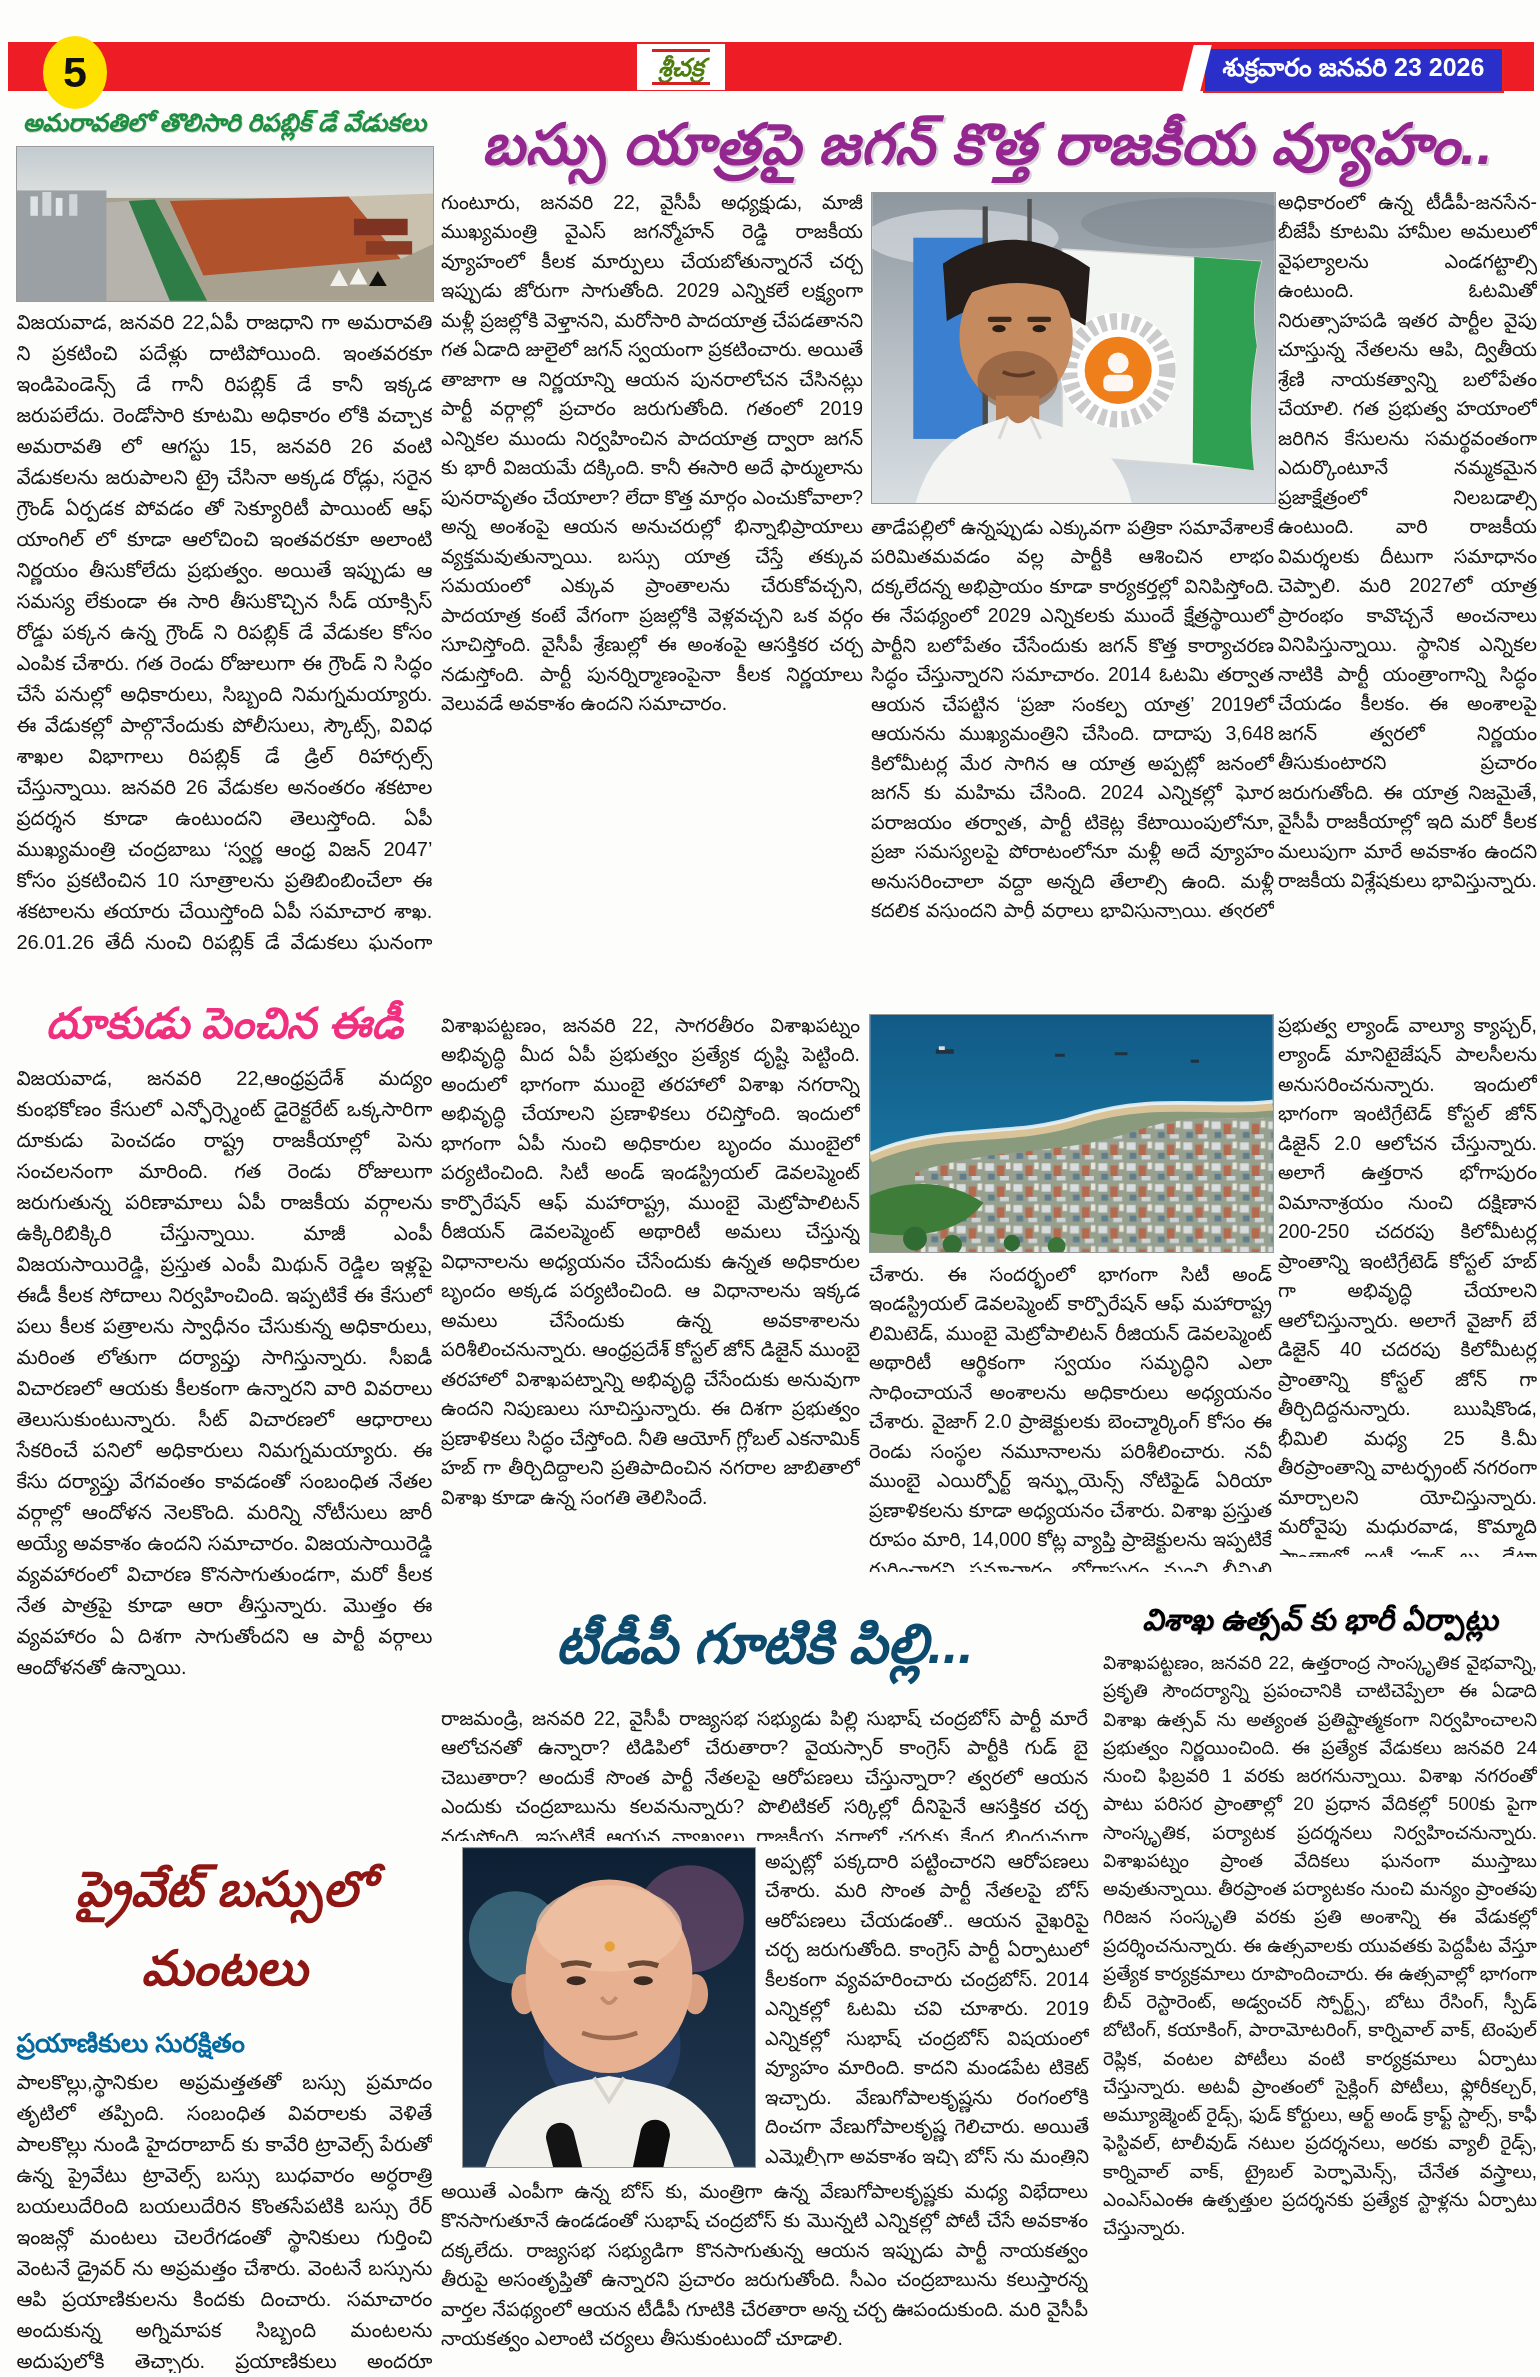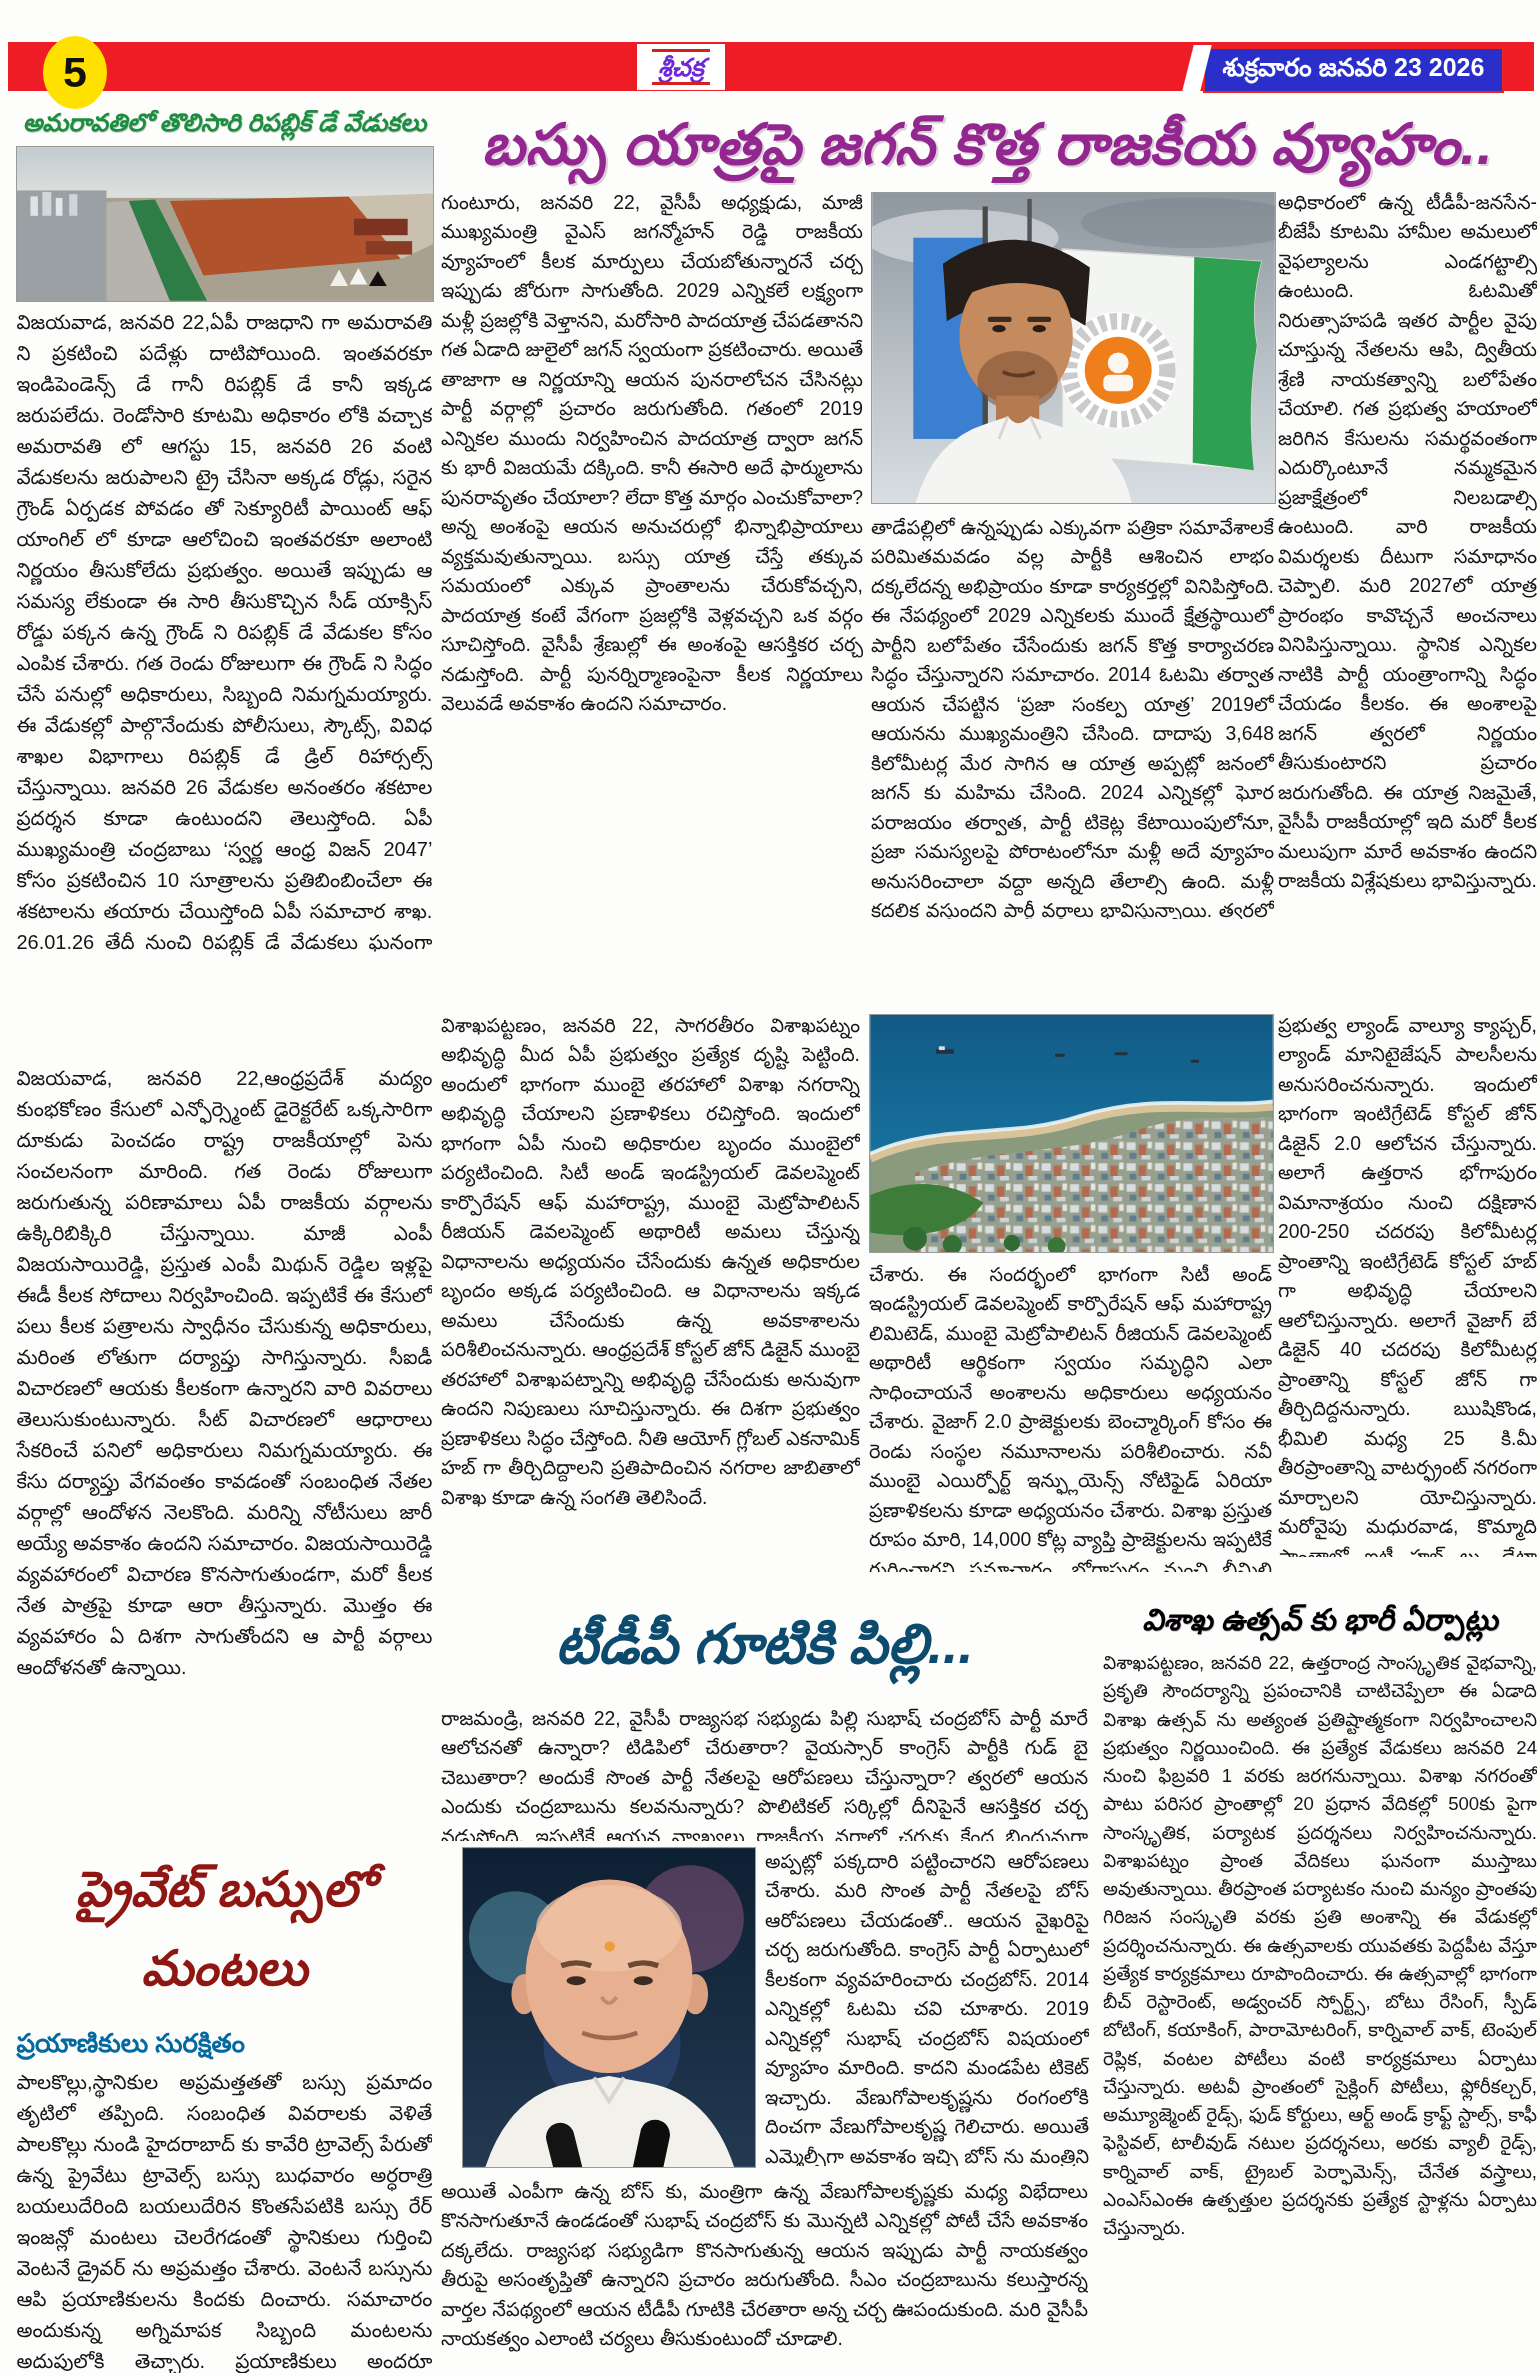--- a/index.html
+++ b/index.html
@@ -16,21 +16,21 @@
   .h-teal{color:#1b9ac0;font-size:64px;text-shadow:2.2px 2.2px 0 rgba(10,60,80,0.18);}
   .h-magenta{color:#0c4a6e;font-size:55px;}
   .h-maroon{color:#8f1713;font-size:49px;line-height:1.35;}
   .h-violet{color:#000000;font-size:30px;text-shadow:0.7px 0.7px 0 rgba(60,10,80,0.25);}
   .subhead{color:#0369a1;font-size:26px;font-weight:bold;text-align:left;}
   .photo{border:0.7px solid #9a9a9a;background:#ddd;}
   .redbar{background:#ee1c25;}
   .pagenum{background:#ffe100;border-radius:50%;display:flex;align-items:center;justify-content:center;
            font-size:43px;font-weight:bold;color:#111;z-index:3;}
   .masthead{background:#ffffff;display:flex;flex-direction:column;align-items:center;justify-content:center;z-index:3;}
-  .masthead-word{color:#6d28d9;font-size:25px;font-weight:bold;font-style:italic;line-height:1;}
+  .masthead-word{color:#4d7c0f;font-size:25px;font-weight:bold;font-style:italic;line-height:1;}
   .mast-line{width:58px;height:3px;background:#d42020;margin:2.2px 0;}
   .datebox{background:#2a2fc9;border:2.2px solid #e8241c;display:flex;align-items:center;justify-content:center;
            color:#fff;font-size:25px;font-weight:bold;z-index:3;}
   .datenotch{background:#ffffff;transform:skewX(-14deg);z-index:4;}
 </style>
 </head>
 <body>
 
 <div class="page">
 
@@ -70,20 +70,21 @@
     <polygon points="445,66 558,62 558,130 515,150" fill="#c9c0ad"></polygon>
     <rect x="452" y="96" width="72" height="22" fill="#7e3322"></rect>
     <rect x="468" y="126" width="62" height="18" fill="#8a3b24"></rect>
     <polygon points="420,186 432,164 444,186" fill="#efefec"></polygon>
     <polygon points="446,184 458,162 470,184" fill="#f4f4f1"></polygon>
     <polygon points="472,186 484,166 496,186" fill="#ececે9" opacity="0.9"></polygon>
   </svg>
 
   <div class="abs bodytext-lg" style="left:16.4px;top:307px;width:416px;height:655px;">విజయవాడ, జనవరి 22,ఏపీ రాజధాని గా అమరావతి ని ప్రకటించి పదేళ్లు దాటిపోయింది. ఇంతవరకూ ఇండిపెండెన్స్ డే గానీ రిపబ్లిక్ డే కానీ ఇక్కడ జరుపలేదు. రెండోసారి కూటమి అధికారం లోకి వచ్చాక అమరావతి లో ఆగస్టు 15, జనవరి 26 వంటి వేడుకలను జరుపాలని ట్రై చేసినా అక్కడ రోడ్లు, సరైన గ్రౌండ్ ఏర్పడక పోవడం తో సెక్యూరిటీ పాయింట్ ఆఫ్ యాంగిల్ లో కూడా ఆలోచించి ఇంతవరకూ అలాంటి నిర్ణయం తీసుకోలేదు ప్రభుత్వం. అయితే ఇప్పుడు ఆ సమస్య లేకుండా ఈ సారి తీసుకొచ్చిన సీడ్ యాక్సిస్ రోడ్డు పక్కన ఉన్న గ్రౌండ్ ని రిపబ్లిక్ డే వేడుకల కోసం ఎంపిక చేశారు. గత రెండు రోజులుగా ఈ గ్రౌండ్ ని సిద్ధం చేసే పనుల్లో అధికారులు, సిబ్బంది నిమగ్నమయ్యారు. ఈ వేడుకల్లో పాల్గొనేందుకు పోలీసులు, స్కౌట్స్, వివిధ శాఖల విభాగాలు రిపబ్లిక్ డే డ్రిల్ రిహార్సల్స్ చేస్తున్నాయి. జనవరి 26 వేడుకల అనంతరం శకటాల ప్రదర్శన కూడా ఉంటుందని తెలుస్తోంది. ఏపీ ముఖ్యమంత్రి చంద్రబాబు ‘స్వర్ణ ఆంధ్ర విజన్ 2047’ కోసం ప్రకటించిన 10 సూత్రాలను ప్రతిబింబించేలా ఈ శకటాలను తయారు చేయిస్తోంది ఏపీ సమాచార శాఖ. 26.01.26 తేదీ నుంచి రిపబ్లిక్ డే వేడుకలు ఘనంగా జరగనున్నాయి. ఈ నేపథ్యంలో అమరావతి సీడ్ యాక్సిస్ రోడ్డు లో భద్రతను పెంచారు.</div>
 
+  <div class="abs headline h-pink fit" style="left:16.4px;top:993px;width:416px;height:60px;line-height:60px;">దూకుడు పెంచిన ఈడీ</div>
   <div class="abs bodytext-lg" style="left:16.4px;top:1063px;width:416px;height:775px;">విజయవాడ, జనవరి 22,ఆంధ్రప్రదేశ్ మద్యం కుంభకోణం కేసులో ఎన్ఫోర్స్మెంట్ డైరెక్టరేట్ ఒక్కసారిగా దూకుడు పెంచడం రాష్ట్ర రాజకీయాల్లో పెను సంచలనంగా మారింది. గత రెండు రోజులుగా జరుగుతున్న పరిణామాలు ఏపీ రాజకీయ వర్గాలను ఉక్కిరిబిక్కిరి చేస్తున్నాయి. మాజీ ఎంపీ విజయసాయిరెడ్డి, ప్రస్తుత ఎంపీ మిథున్ రెడ్డిల ఇళ్లపై ఈడీ కీలక సోదాలు నిర్వహించింది. ఇప్పటికే ఈ కేసులో పలు కీలక పత్రాలను స్వాధీనం చేసుకున్న అధికారులు, మరింత లోతుగా దర్యాప్తు సాగిస్తున్నారు. సీఐడీ విచారణలో ఆయకు కీలకంగా ఉన్నారని వారి వివరాలు తెలుసుకుంటున్నారు. సీట్ విచారణలో ఆధారాలు సేకరించే పనిలో అధికారులు నిమగ్నమయ్యారు. ఈ కేసు దర్యాప్తు వేగవంతం కావడంతో సంబంధిత నేతల వర్గాల్లో ఆందోళన నెలకొంది. మరిన్ని నోటీసులు జారీ అయ్యే అవకాశం ఉందని సమాచారం. విజయసాయిరెడ్డి వ్యవహారంలో విచారణ కొనసాగుతుండగా, మరో కీలక నేత పాత్రపై కూడా ఆరా తీస్తున్నారు. మొత్తం ఈ వ్యవహారం ఏ దిశగా సాగుతోందని ఆ పార్టీ వర్గాలు ఆందోళనతో ఉన్నాయి.</div>
 
   <div class="abs headline h-maroon fit" style="left:16.4px;top:1932px;width:416px;height:72px;line-height:72px;">మంటలు</div>
   <div class="abs headline h-maroon fit" style="left:16.4px;top:1853px;width:416px;height:72px;line-height:72px;">ప్రైవేట్ బస్సులో</div>
   <div class="abs subhead fit" style="left:16.4px;top:2026px;width:416px;height:34px;line-height:34px;">ప్రయాణికులు సురక్షితం</div>
   <div class="abs bodytext-lg" style="left:16.4px;top:2067px;width:416px;height:306px;">పాలకొల్లు,స్థానికుల అప్రమత్తతతో బస్సు ప్రమాదం తృటిలో తప్పింది. సంబంధిత వివరాలకు వెళితే పాలకొల్లు నుండి హైదరాబాద్ కు కావేరి ట్రావెల్స్ పేరుతో ఉన్న ప్రైవేటు ట్రావెల్స్ బస్సు బుధవారం అర్ధరాత్రి బయలుదేరింది బయలుదేరిన కొంతసేపటికి బస్సు రేర్ ఇంజన్లో మంటలు చెలరేగడంతో స్థానికులు గుర్తించి వెంటనే డ్రైవర్ ను అప్రమత్తం చేశారు. వెంటనే బస్సును ఆపి ప్రయాణికులను కిందకు దించారు. సమాచారం అందుకున్న అగ్నిమాపక సిబ్బంది మంటలను అదుపులోకి తెచ్చారు. ప్రయాణికులు అందరూ సురక్షితంగా బయటపడ్డారని, ఎలాంటి ప్రాణనష్టం జరగలేదని అధికారులు తెలిపారు.</div>
 
   <div class="abs headline h-main fit" style="left:438px;top:107px;width:1099px;height:75px;line-height:75px;">బస్సు యాత్రపై జగన్ కొత్త రాజకీయ వ్యూహం..</div>
 
   <div class="abs bodytext" style="left:441px;top:188px;width:422px;height:731px;">గుంటూరు, జనవరి 22, వైసీపీ అధ్యక్షుడు, మాజీ ముఖ్యమంత్రి వైఎస్ జగన్మోహన్ రెడ్డి రాజకీయ వ్యూహంలో కీలక మార్పులు చేయబోతున్నారనే చర్చ ఇప్పుడు జోరుగా సాగుతోంది. 2029 ఎన్నికలే లక్ష్యంగా మళ్లీ ప్రజల్లోకి వెళ్తానని, మరోసారి పాదయాత్ర చేపడతానని గత ఏడాది జులైలో జగన్ స్వయంగా ప్రకటించారు. అయితే తాజాగా ఆ నిర్ణయాన్ని ఆయన పునరాలోచన చేసినట్లు పార్టీ వర్గాల్లో ప్రచారం జరుగుతోంది. గతంలో 2019 ఎన్నికల ముందు నిర్వహించిన పాదయాత్ర ద్వారా జగన్ కు భారీ విజయమే దక్కింది. కానీ ఈసారి అదే ఫార్ములాను పునరావృతం చేయాలా? లేదా కొత్త మార్గం ఎంచుకోవాలా? అన్న అంశంపై ఆయన అనుచరుల్లో భిన్నాభిప్రాయాలు వ్యక్తమవుతున్నాయి. బస్సు యాత్ర చేస్తే తక్కువ సమయంలో ఎక్కువ ప్రాంతాలను చేరుకోవచ్చని, పాదయాత్ర కంటే వేగంగా ప్రజల్లోకి వెళ్లవచ్చని ఒక వర్గం సూచిస్తోంది. వైసీపీ శ్రేణుల్లో ఈ అంశంపై ఆసక్తికర చర్చ నడుస్తోంది. పార్టీ పునర్నిర్మాణంపైనా కీలక నిర్ణయాలు వెలువడే అవకాశం ఉందని సమాచారం.</div>

